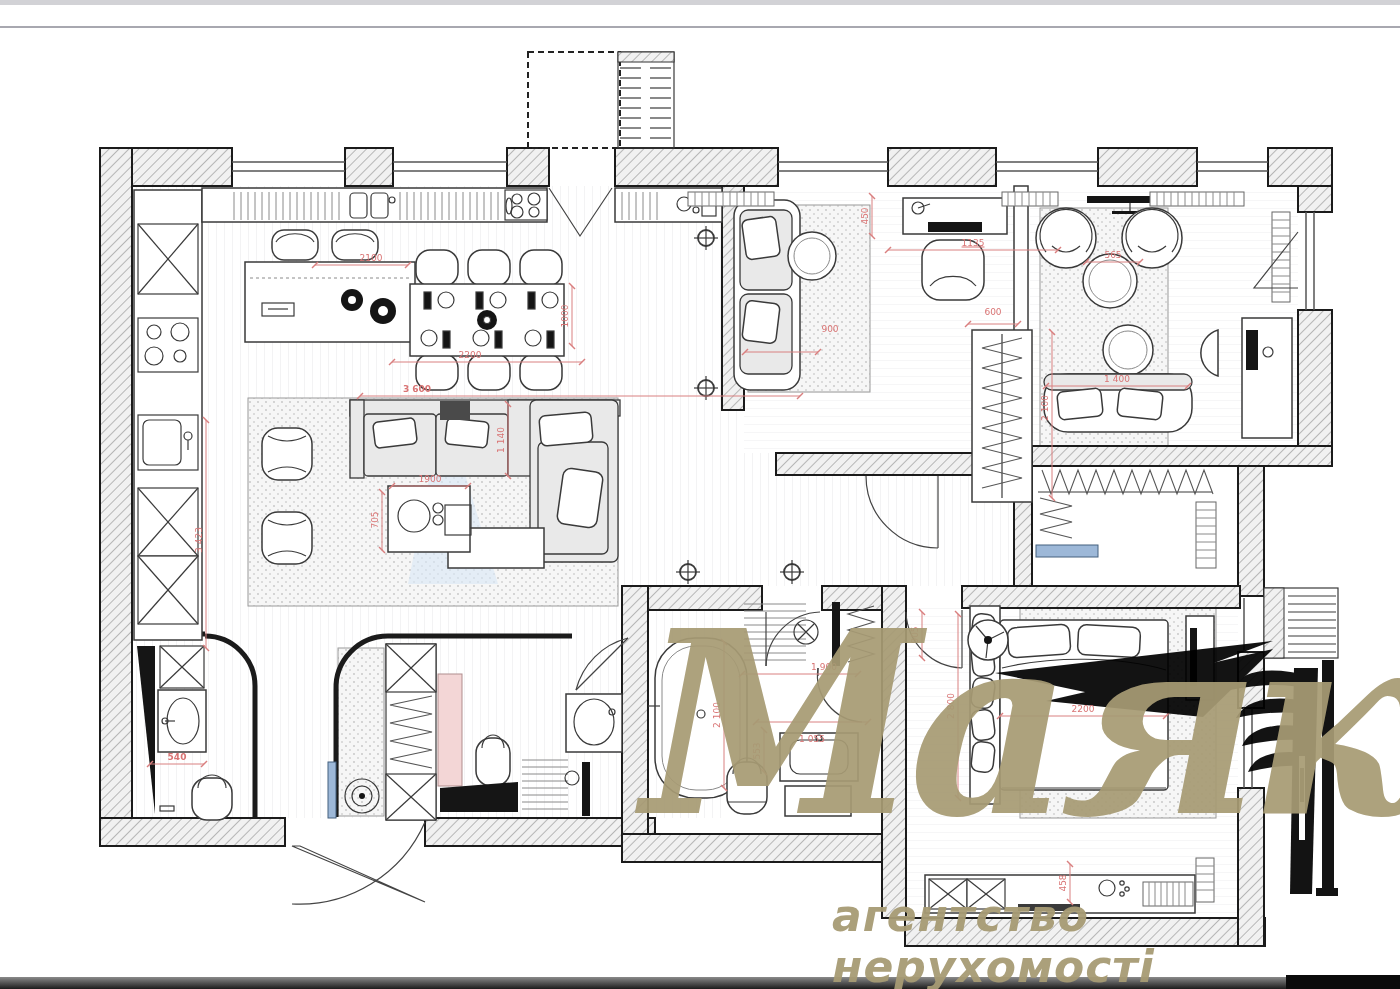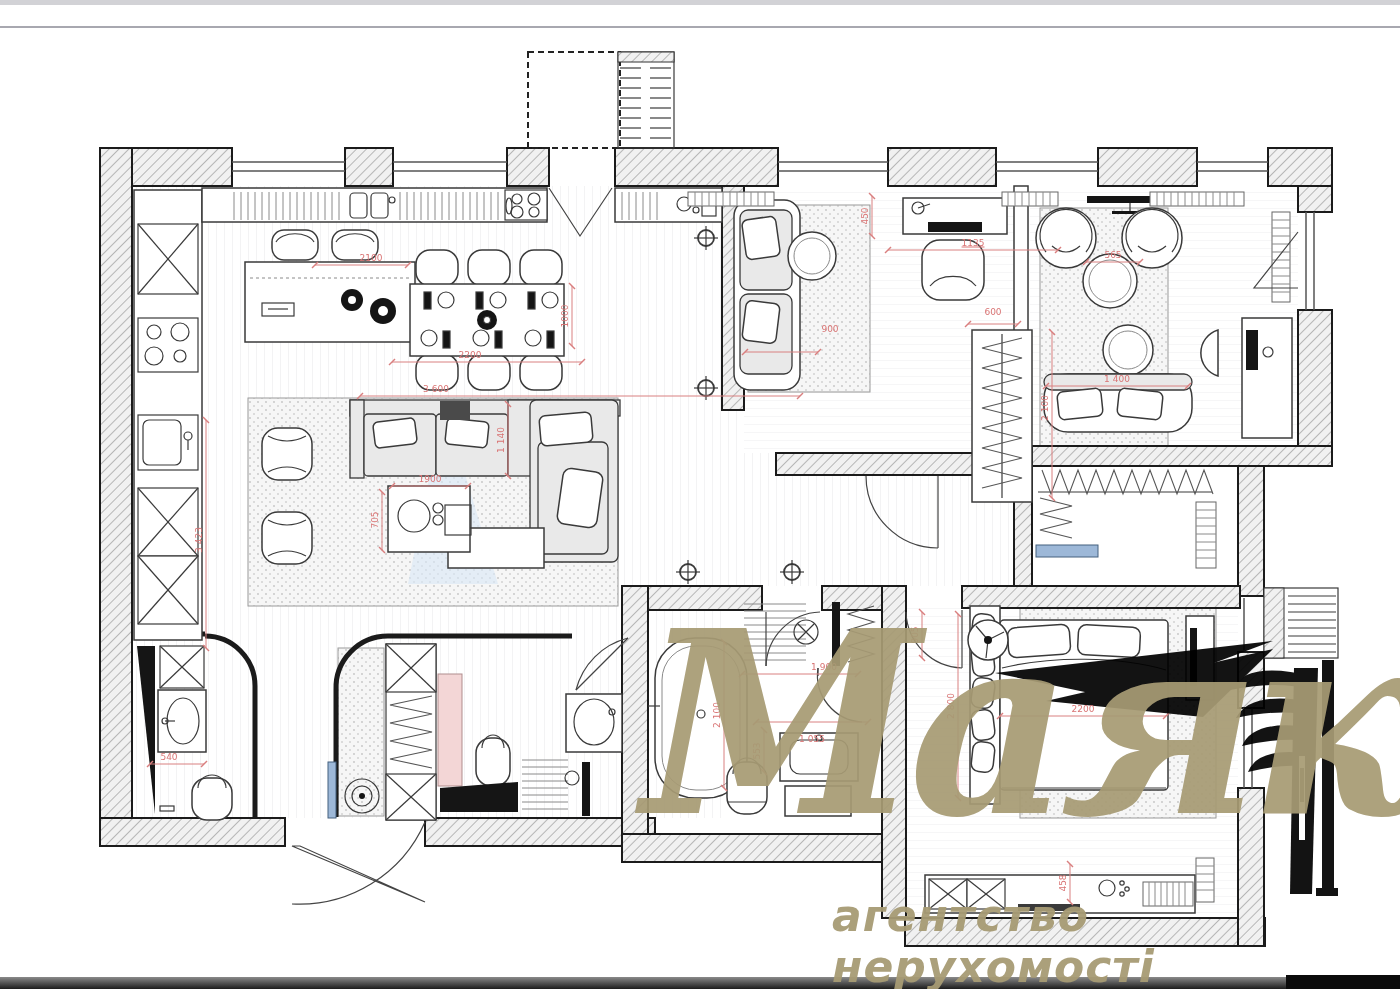--- a/index.html
+++ b/index.html
@@ -620,41 +620,41 @@
         <rect class="gold" x="1322" y="660" width="12" height="232"></rect>
         <rect class="gold" x="1316" y="888" width="22" height="8"></rect>
       </g>
     </g>
   </svg>
 
   <div id="dim-layer">
       <span class="dim-label" style="left: 362px; top: 258px; margin-left: 9px;">2100</span>
       <span class="dim-label" style="left: 470px; top: 355px;">2200</span>
       <span class="dim-label rot" style="left: 565px; top: 316px;">1000</span>
-      <span class="dim-label" style="left: 436px; top: 389px;">3 600</span>
+      <span class="dim-label" style="left: 417px; top: 389px; font-weight: bold;">3 600</span>
       <span class="dim-label" style="left: 430px; top: 479px;">1900</span>
       <span class="dim-label rot" style="left: 375px; top: 520px;">705</span>
       <span class="dim-label rot" style="left: 501px; top: 440px;">1 140</span>
       <span class="dim-label rot" style="left: 199px; top: 540px;">3 423</span>
       <span class="dim-label" style="left: 782px; top: 329px; margin-left: 48px;">900</span>
       <span class="dim-label rot" style="left: 865px; top: 216px;">450</span>
       <span class="dim-label" style="left: 973px; top: 243px; text-decoration: underline;">1135</span>
       <span class="dim-label" style="left: 1113px; top: 255px; text-align: center;">565</span>
       <span class="dim-label" style="left: 993px; top: 312px;">600</span>
       <span class="dim-label rot" style="left: 1045px; top: 408px;">2 100</span>
       <span class="dim-label" style="left: 1117px; top: 379px; text-align: center;">1 400</span>
       <span class="dim-label rot" style="left: 915px; top: 635px;">905</span>
       <span class="dim-label" style="left: 824px; top: 667px;">1 900</span>
       <span class="dim-label" style="left: 812px; top: 715px; margin-top: 24px;">1 055</span>
       <span class="dim-label rot" style="left: 757px; top: 751px;">553</span>
       <span class="dim-label rot" style="left: 717px; top: 715px;">2 100</span>
       <span class="dim-label" style="left: 1083px; top: 709px;">2200</span>
       <span class="dim-label rot" style="left: 951px; top: 706px;">2 800</span>
       <span class="dim-label rot" style="left: 1063px; top: 883px;">458</span>
-      <span class="dim-label" style="left: 169px; top: 757px;">540</span>
+      <span class="dim-label" style="left: 177px; top: 757px; font-weight: bold;">540</span>
     </div>
 
   <div class="wm-brand">Маяк</div>
   <div class="wm-sub">агентство нерухомості</div>
 
   <div class="chrome-bottom"></div>
   <div class="chrome-bottom-right"></div>
 </div>
 
 </body></html>

